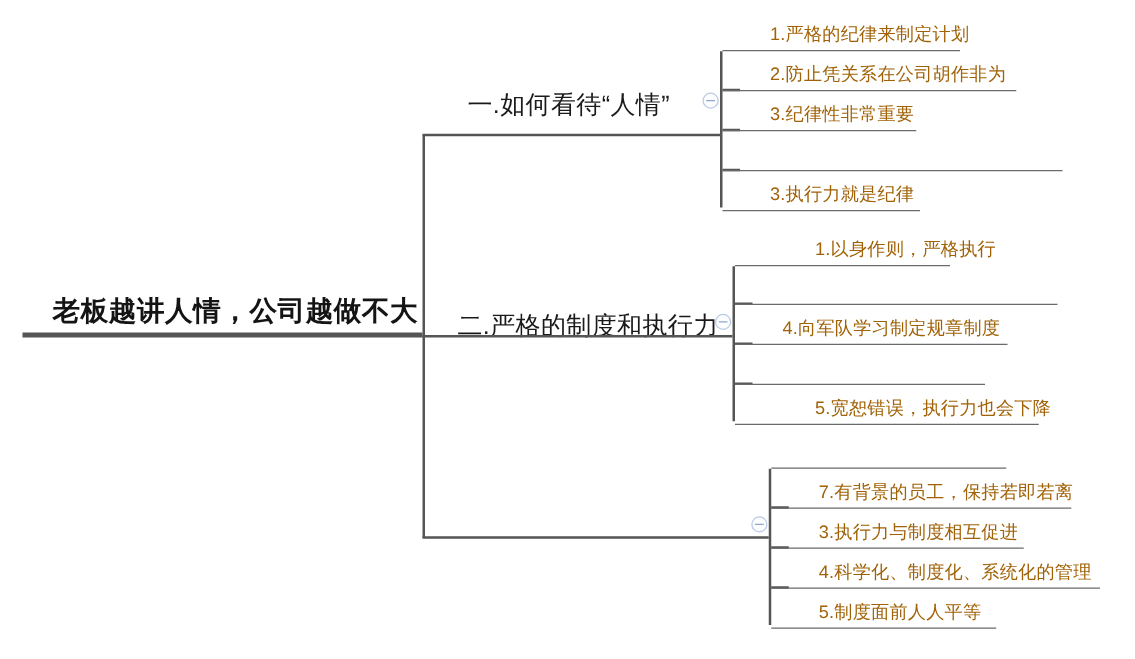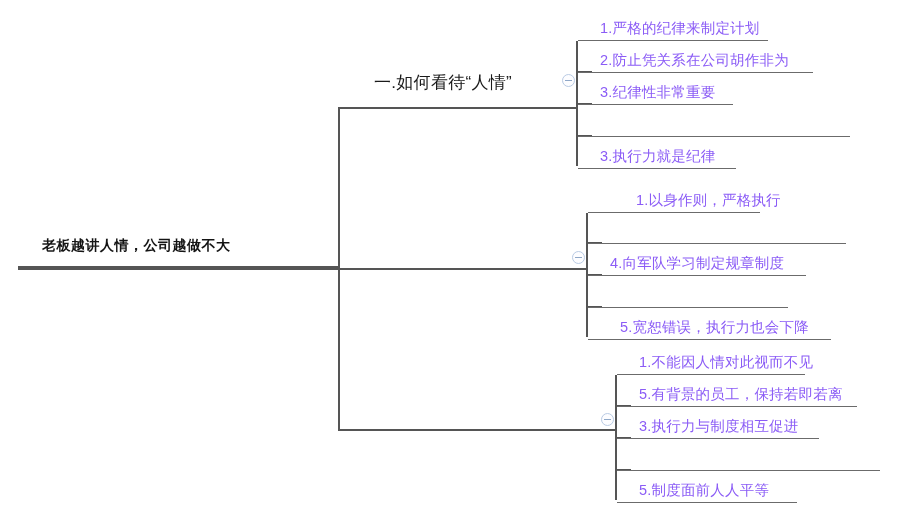--- a/index.html
+++ b/index.html
@@ -55,36 +55,37 @@
   }
 
   
   .node {
     position: absolute;
     white-space: nowrap;
     line-height: 1;
   }
 
   .root-node {
-    font-size: 14px;
+    font-size: 22px;
     font-weight: bold;
     color: #141414;
     letter-spacing: 0.5px;
   }
 
   .branch-node {
-    font-size: 17px;
+    font-size: 20px;
     color: #1a1a1a;
     letter-spacing: 0.3px;
   }
 
   .leaf-node {
     font-size: 14.5px;
-    color: #8b5cf6;
+    color: #a16207;
     letter-spacing: 0.2px;
+    margin-left: 16px;
   }
 
   
   .collapse-icon {
     position: absolute;
     width: 13px;
     height: 13px;
     border: 1px solid #b9cbe4;
     border-radius: 50%;
     background: #fdfdff;
@@ -126,56 +127,57 @@
   <div class="node leaf-node" style="left:600px; top:85px;">3.纪律性非常重要</div>
   <div class="stub" style="left:578px; top:103px; width:14px;"></div>
   <div class="leaf-underline" style="left:578px; top:104px; width:155px;"></div>
 
   <div class="stub" style="left:578px; top:135px; width:14px;"></div>
   <div class="leaf-underline" style="left:578px; top:136px; width:272px;"></div>
 
   <div class="node leaf-node" style="left:600px; top:149px;">3.执行力就是纪律</div>
   <div class="leaf-underline" style="left:578px; top:168px; width:158px;"></div>
 
+  <div class="node branch-node" style="left:366px; top:251px;">二.严格的制度和执行力</div>
   <div class="branch-underline" style="left:338px; top:268px; width:248px;"></div>
   <div class="collapse-icon" style="left:572px; top:251px;"></div>
 
   <div class="spine" style="left:586px; top:213px; height:124px;"></div>
 
   <div class="node leaf-node" style="left:636px; top:193px;">1.以身作则，严格执行</div>
   <div class="leaf-underline" style="left:588px; top:212px; width:172px;"></div>
 
   <div class="stub" style="left:588px; top:242px; width:14px;"></div>
   <div class="leaf-underline" style="left:588px; top:243px; width:258px;"></div>
 
   <div class="node leaf-node" style="left:610px; top:256px;">4.向军队学习制定规章制度</div>
   <div class="stub" style="left:588px; top:274px; width:14px;"></div>
   <div class="leaf-underline" style="left:588px; top:275px; width:218px;"></div>
 
   <div class="stub" style="left:588px; top:306px; width:14px;"></div>
   <div class="leaf-underline" style="left:588px; top:307px; width:200px;"></div>
 
-  <div class="node leaf-node" style="left:620px; top:320px;">5.宽恕错误，执行力也会下降</div>
+  <div class="node leaf-node" style="left:636px; top:320px;">5.宽恕错误，执行力也会下降</div>
   <div class="leaf-underline" style="left:588px; top:339px; width:243px;"></div>
 
   <div class="branch-underline" style="left:338px; top:429px; width:277px;"></div>
   <div class="collapse-icon" style="left:601px; top:413px;"></div>
 
   <div class="spine" style="left:615px; top:375px; height:125px;"></div>
 
-  <div class="node leaf-node" style="left:639px; top:355px;">1.不能因人情对此视而不见</div>
   <div class="leaf-underline" style="left:617px; top:374px; width:188px;"></div>
 
-  <div class="node leaf-node" style="left:639px; top:387px;">5.有背景的员工，保持若即若离</div>
+  <div class="node leaf-node" style="left:639px; top:387px;">7.有背景的员工，保持若即若离</div>
   <div class="stub" style="left:617px; top:405px; width:14px;"></div>
   <div class="leaf-underline" style="left:617px; top:406px; width:240px;"></div>
 
   <div class="node leaf-node" style="left:639px; top:419px;">3.执行力与制度相互促进</div>
   <div class="stub" style="left:617px; top:437px; width:14px;"></div>
   <div class="leaf-underline" style="left:617px; top:438px; width:202px;"></div>
 
+  <div class="node leaf-node" style="left:639px; top:451px;">4.科学化、制度化、系统化的管理</div>
   <div class="stub" style="left:617px; top:469px; width:14px;"></div>
   <div class="leaf-underline" style="left:617px; top:470px; width:263px;"></div>
 
   <div class="node leaf-node" style="left:639px; top:483px;">5.制度面前人人平等</div>
   <div class="leaf-underline" style="left:617px; top:502px; width:180px;"></div>
 
 </div>
 
 </body></html>

